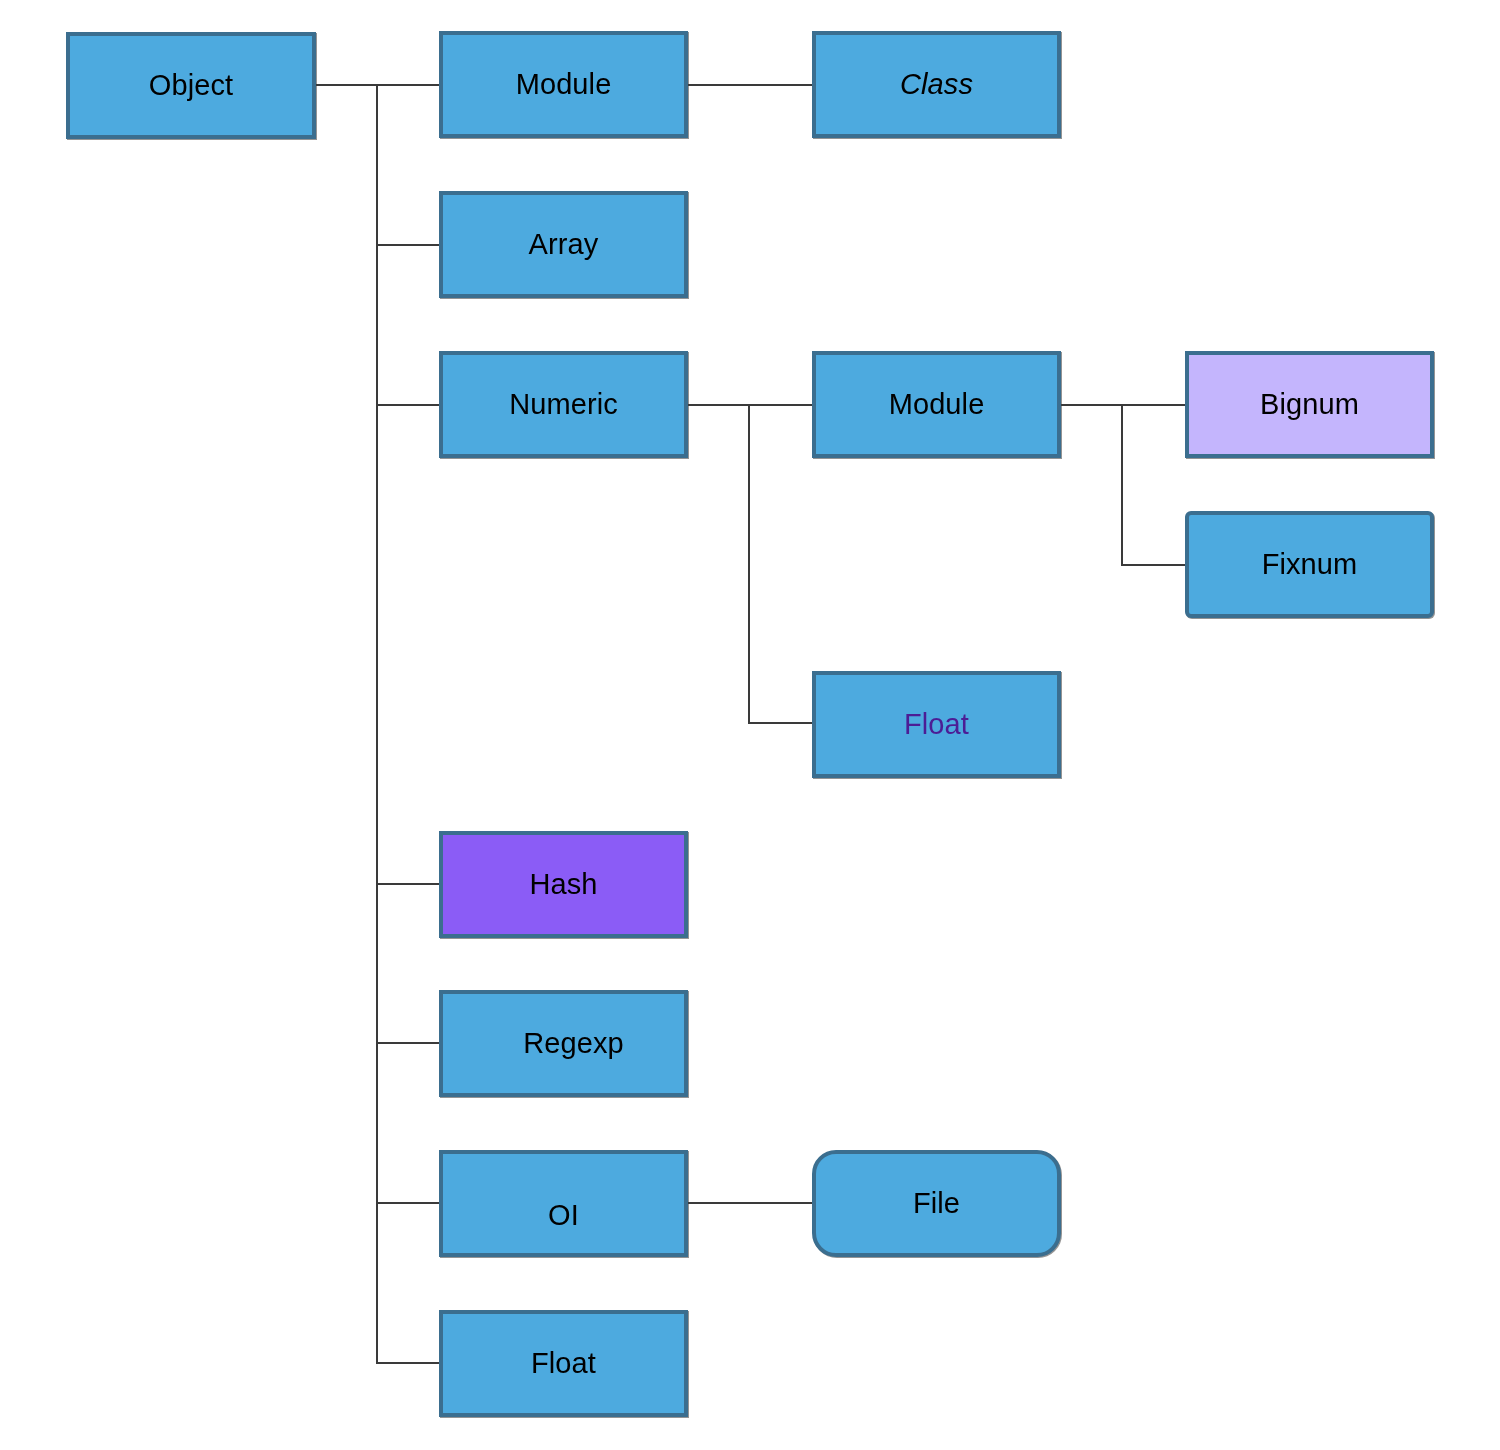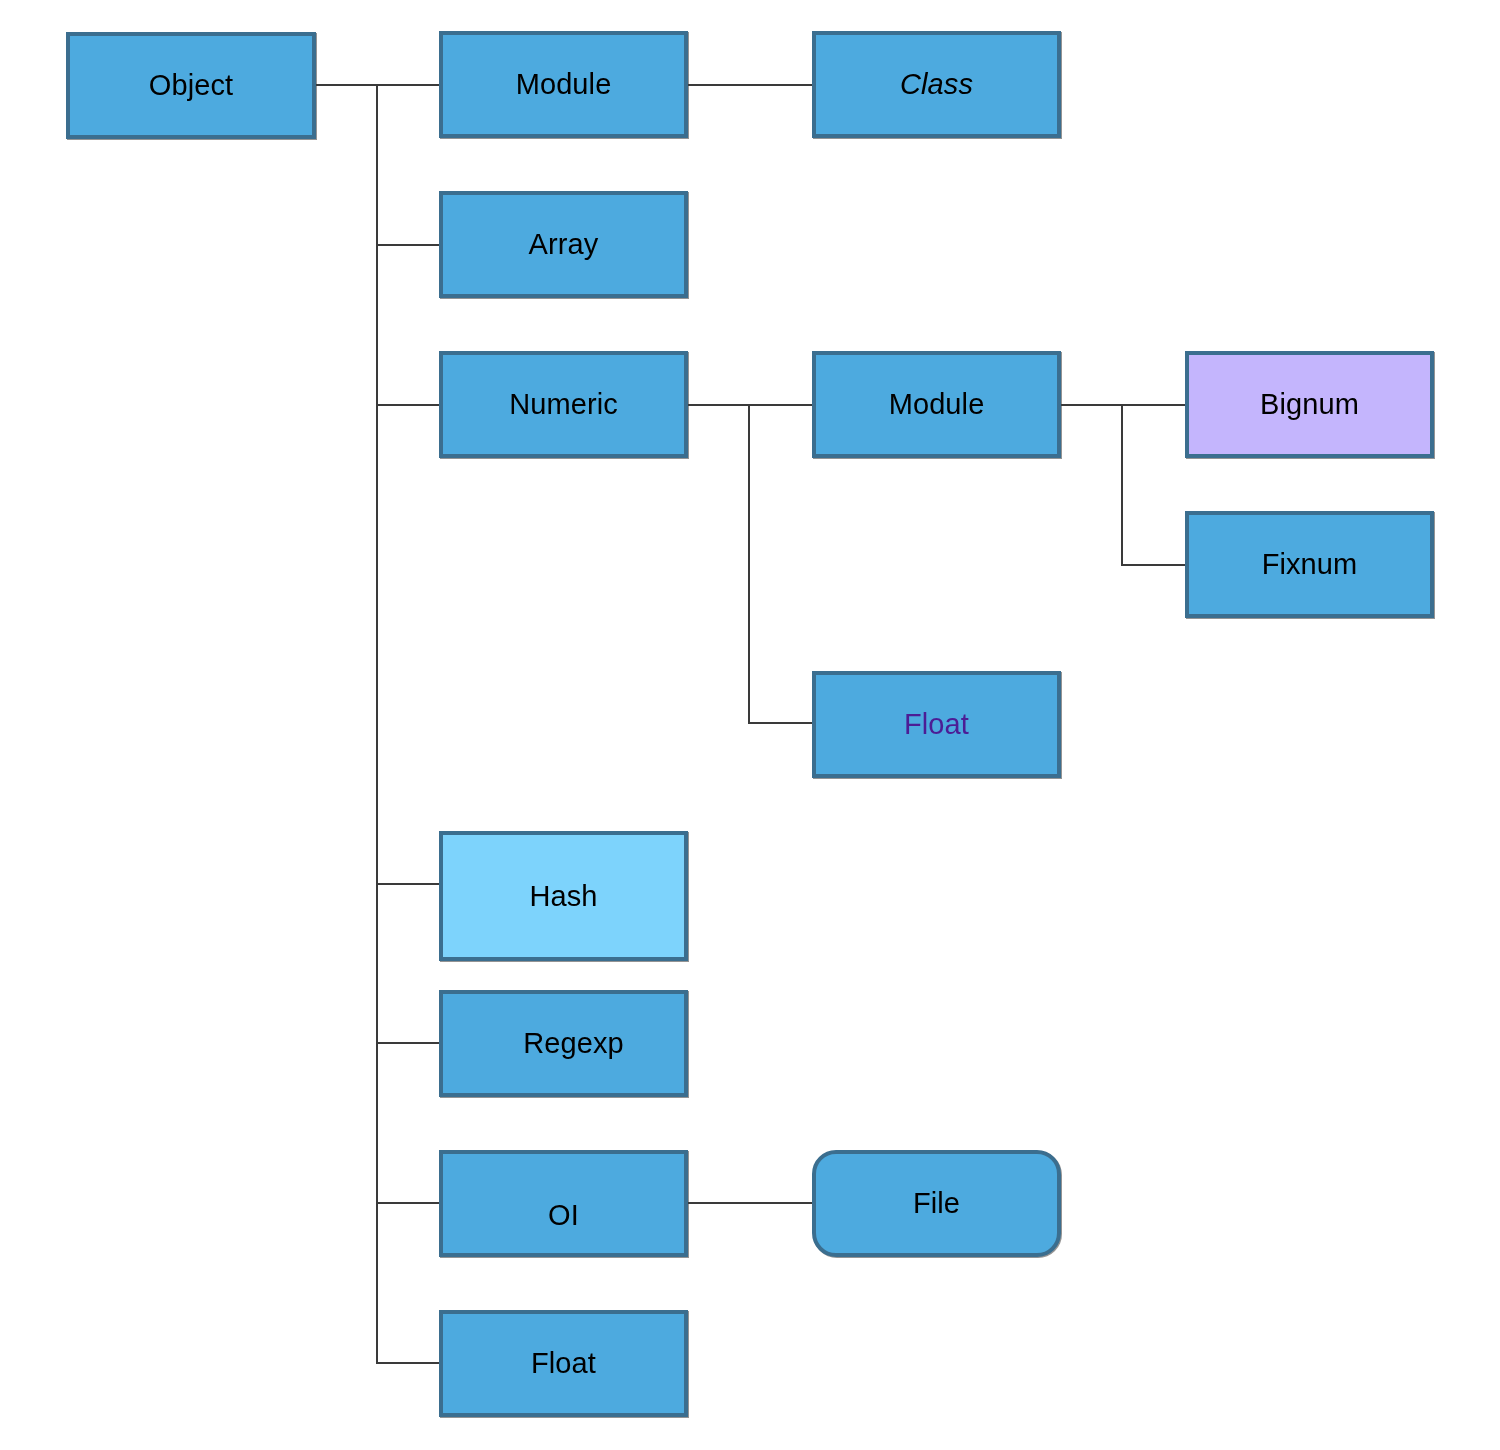--- a/index.html
+++ b/index.html
@@ -83,27 +83,27 @@
       </div>
       <div class="node" style="left: 439px; top: 351px; width: 249px; height: 107px; background: rgb(77, 170, 223); border-color: rgb(59, 110, 143);">
         <span class="node-label" style="color: rgb(0, 0, 0);">Numeric</span>
       </div>
       <div class="node" style="left: 812px; top: 351px; width: 249px; height: 107px; background: rgb(77, 170, 223); border-color: rgb(59, 110, 143);">
         <span class="node-label" style="color: rgb(0, 0, 0);">Module</span>
       </div>
       <div class="node" style="left: 1185px; top: 351px; width: 249px; height: 107px; background: #c4b5fd; border-color: rgb(59, 110, 143);">
         <span class="node-label" style="color: rgb(0, 0, 0);">Bignum</span>
       </div>
-      <div class="node" style="left: 1185px; top: 511px; width: 249px; height: 107px; background: rgb(77, 170, 223); border-color: rgb(59, 110, 143);">
+      <div class="node" style="left: 1185px; top: 511px; width: 249px; height: 107px; background: rgb(77, 170, 223); border-color: rgb(59, 110, 143); border-radius: 6px;">
         <span class="node-label" style="color: rgb(0, 0, 0);">Fixnum</span>
       </div>
       <div class="node" style="left: 812px; top: 671px; width: 249px; height: 107px; background: rgb(77, 170, 223); border-color: rgb(59, 110, 143);">
         <span class="node-label" style="color: #4c1d95;">Float</span>
       </div>
-      <div class="node" style="left: 439px; top: 831px; width: 249px; height: 130px; background: #7dd3fc; border-color: rgb(59, 110, 143);">
+      <div class="node" style="left: 439px; top: 831px; width: 249px; height: 107px; background: #8b5cf6; border-color: rgb(59, 110, 143);">
         <span class="node-label" style="color: rgb(0, 0, 0);">Hash</span>
       </div>
       <div class="node" style="left: 439px; top: 990px; width: 249px; height: 107px; background: rgb(77, 170, 223); border-color: rgb(59, 110, 143); padding-left: 20px;">
         <span class="node-label" style="color: rgb(0, 0, 0);">Regexp</span>
       </div>
       <div class="node" style="left: 439px; top: 1150px; width: 249px; height: 107px; background: rgb(77, 170, 223); border-color: rgb(59, 110, 143);">
         <span class="node-label" style="color: rgb(0, 0, 0); margin-top: 24px;">OI</span>
       </div>
       <div class="node" style="left: 812px; top: 1150px; width: 249px; height: 107px; background: rgb(77, 170, 223); border-color: rgb(59, 110, 143); border-radius: 24px;">
         <span class="node-label" style="color: rgb(0, 0, 0);">File</span>

